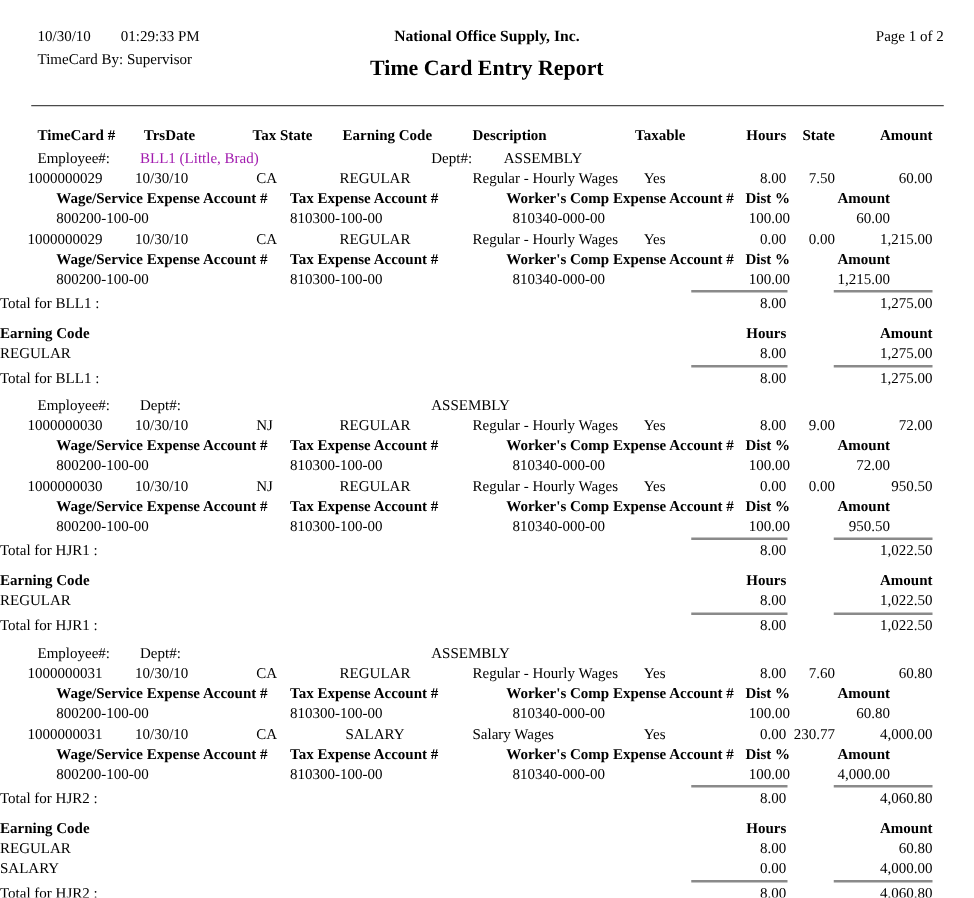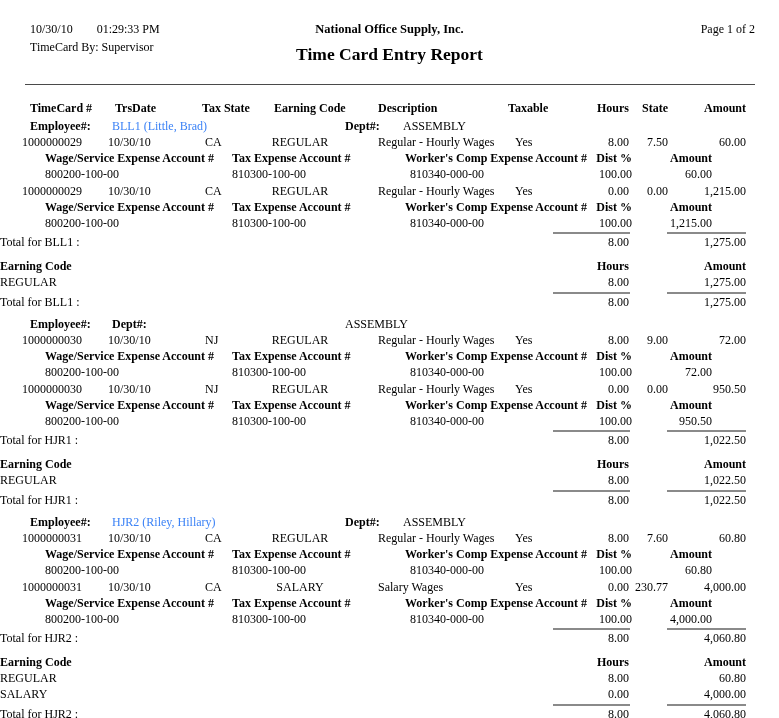--- a/index.html
+++ b/index.html
@@ -15,25 +15,25 @@
   .hdr .dt{position:absolute;top:22px;left:30px;white-space:nowrap}
   .hdr .dt .time{margin-left:24px}
   .hdr .printed{position:absolute;top:40px;left:30px;white-space:nowrap}
   .hdr .company{position:absolute;top:22px;left:0;width:100%;text-align:center;font-weight:bold;font-size:12.5px}
   .hdr .title{position:absolute;top:44px;left:0;width:100%;text-align:center;font-weight:bold;font-size:17.5px}
   .hdr .pageinfo{position:absolute;top:22px;right:24px;white-space:nowrap}
   .hdr .toprule{position:absolute;top:84px;left:25px;right:24px;border-top:1px solid #4a4a4a;height:0}
 
   
   .r{display:grid;height:16px;line-height:16px;align-items:baseline;white-space:nowrap}
-  .b{font-weight:bold}
+  .b{font-weight:normal}
   .bu{font-weight:bold;}
   .rt{text-align:right}
   .ctr{text-align:center}
-  .blue{color:#3b82f6}
+  .blue{color:#a21caf}
 
   .colhdr{grid-template-columns:30px 85px 87px 72px 104px 130px 50px 71px 39px 78px auto;font-weight:bold}
 
   .emp-row{grid-template-columns:30px 82px 233px 58px auto}
   .main-row{grid-template-columns:22px 86px 97px 55px 80px 38px 130px 50px 71px 39px 78px auto}
   .sub-row{grid-template-columns:45px 187px 173px 170px 57px 18px 62px auto}
   .sub-row .pl5{padding-left:5px}
   .taxable-pad{padding-left:7px}
 
   .total-row{grid-template-columns:345px 140px 144px 117px auto;font-weight:normal}
@@ -337,21 +337,20 @@
       <div class="rt">1,022.50</div>
       <div></div>
     </div>
   </section>
 
   <section class="emp">
 
     <div class="r emp-row">
       <div></div>
       <div class="b">Employee#:</div>
-      <div class="blue">HJR2 (Riley, Hillary)</div>
       <div class="b">Dept#:</div>
       <div>ASSEMBLY</div>
     </div>
 
     <div class="r main-row">
       <div></div>
       <div>1000000031</div>
       <div>10/30/10</div>
       <div>CA</div>
       <div class="ctr">REGULAR</div>

